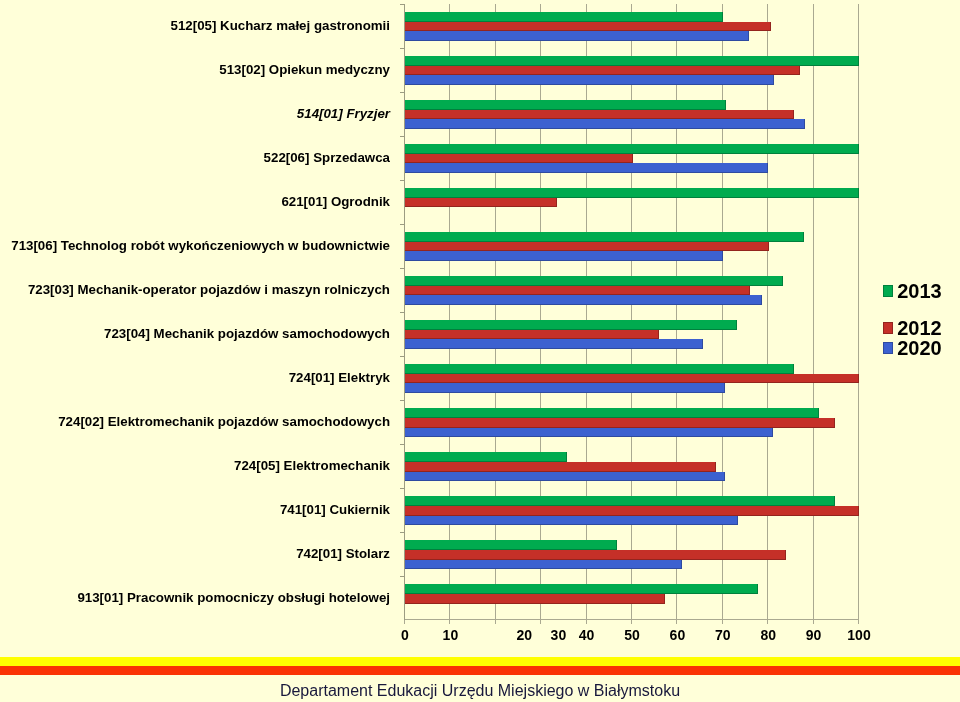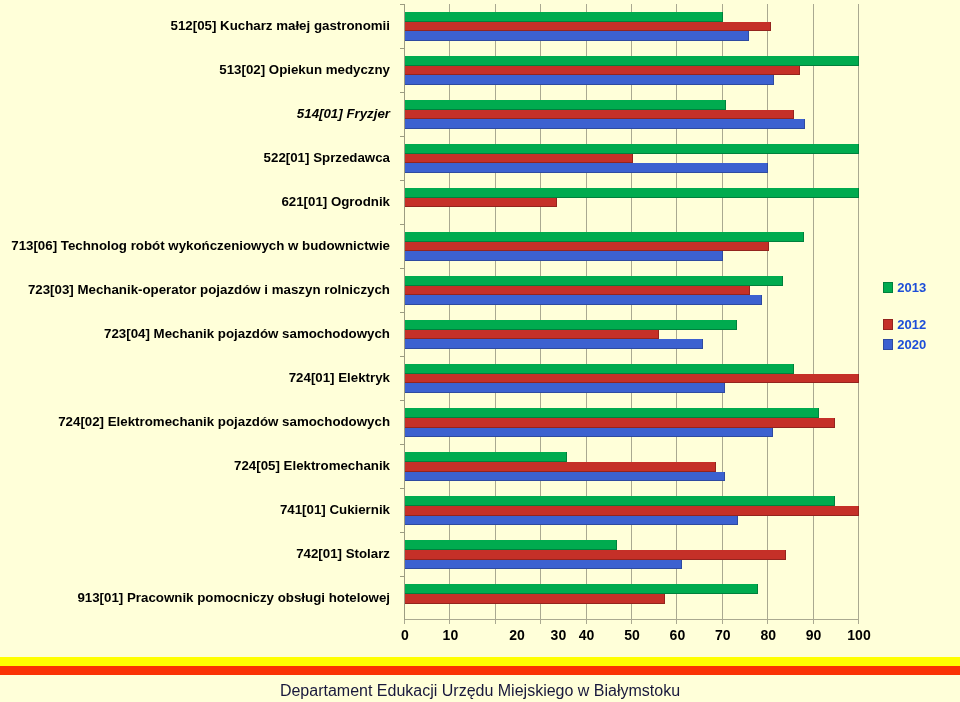--- a/index.html
+++ b/index.html
@@ -14,21 +14,21 @@
   .gridline{position:absolute;top:0;bottom:0;width:1px;background:#aaa991;}
   #x-axis-line{position:absolute;left:0;right:0;bottom:0;height:1px;background:#aaa991;}
   #y-axis-line{position:absolute;left:404px;top:4px;width:1px;height:616.4px;background:#9c9c82;}
   .y-tick{position:absolute;left:400px;width:4px;height:1px;background:#9c9c82;}
   .x-tick{position:absolute;width:1px;height:4px;background:#aaa991;}
   .ticklabel{position:absolute;font-weight:bold;font-size:14px;color:#000;
              text-align:center;width:50px;line-height:1;}
   #chart-legend{position:absolute;left:882.9px;top:281px;}
   .legend-item{position:absolute;display:flex;align-items:center;left:0;}
   .legend-swatch{width:10.3px;height:11.2px;flex:0 0 auto;box-sizing:border-box;}
-  .legend-text{font-weight:bold;font-size:13px;color:#1d4ed8;margin-left:4px;line-height:1;}
+  .legend-text{font-weight:bold;font-size:20px;color:#000000;margin-left:4px;line-height:1;}
   #yellow-band{position:absolute;left:0;top:657.2px;width:960px;height:8.6px;background:#ffff00;}
   #orange-band{position:absolute;left:0;top:665.8px;width:960px;height:9.2px;background:#fa3304;}
   #footer-text{position:absolute;left:0;top:683px;width:960px;text-align:center;
                font-size:16px;color:#18183c;line-height:1;}
 </style>
 </head>
 <body>
 
 <div id="chart-figure">
   <div id="plot-area">
@@ -86,21 +86,21 @@
       <div class="bar" title="913[01] Pracownik pomocniczy obsługi hotelowej — 2012: 57.2" style="width: 259.688px; top: 589.901px; background: rgb(197, 48, 40); border-bottom: 1px solid rgb(147, 36, 30); border-right: 1px solid rgb(147, 36, 30);"></div>
     </div>
   <div id="y-axis-line"></div>
   <div id="category-labels">
       <div class="cat-label" style="top: 18.0143px;">512[05] Kucharz małej gastronomii</div>
       <div class="y-tick" style="top: 4px;"></div>
       <div class="cat-label" style="top: 62.0429px;">513[02] Opiekun medyczny</div>
       <div class="y-tick" style="top: 48.0286px;"></div>
       <div class="cat-label" style="top: 106.071px; font-style: italic;">514[01] Fryzjer</div>
       <div class="y-tick" style="top: 92.0571px;"></div>
-      <div class="cat-label" style="top: 150.1px;">522[01] Sprzedawca</div>
+      <div class="cat-label" style="top: 150.1px;">522[06] Sprzedawca</div>
       <div class="y-tick" style="top: 136.086px;"></div>
       <div class="cat-label" style="top: 194.129px;">621[01] Ogrodnik</div>
       <div class="y-tick" style="top: 180.114px;"></div>
       <div class="cat-label" style="top: 238.157px;">713[06] Technolog robót wykończeniowych w budownictwie</div>
       <div class="y-tick" style="top: 224.143px;"></div>
       <div class="cat-label" style="top: 282.186px;">723[03] Mechanik-operator pojazdów i maszyn rolniczych</div>
       <div class="y-tick" style="top: 268.171px;"></div>
       <div class="cat-label" style="top: 326.214px;">723[04] Mechanik pojazdów samochodowych</div>
       <div class="y-tick" style="top: 312.2px;"></div>
       <div class="cat-label" style="top: 370.243px; margin-left: 12px;">724[01] Elektryk</div>
@@ -114,21 +114,21 @@
       <div class="cat-label" style="top: 546.357px;">742[01] Stolarz</div>
       <div class="y-tick" style="top: 532.343px;"></div>
       <div class="cat-label" style="top: 590.386px;">913[01] Pracownik pomocniczy obsługi hotelowej</div>
       <div class="y-tick" style="top: 576.371px;"></div>
     </div>
   <div id="x-tick-labels">
       <div class="ticklabel" style="left: 380px; top: 628.4px;">0</div>
       <div class="x-tick" style="left: 404px; top: 620.4px;"></div>
       <div class="ticklabel" style="left: 425.4px; top: 628.4px;">10</div>
       <div class="x-tick" style="left: 449.4px; top: 620.4px;"></div>
-      <div class="ticklabel" style="left: 492px; top: 628.4px;">20</div>
+      <div class="ticklabel" style="left: 482px; top: 628.4px; text-align: right;">20</div>
       <div class="x-tick" style="left: 494.8px; top: 620.4px;"></div>
       <div class="ticklabel" style="left: 516.2px; top: 628.4px; text-align: right;">30</div>
       <div class="x-tick" style="left: 540.2px; top: 620.4px;"></div>
       <div class="ticklabel" style="left: 561.6px; top: 628.4px;">40</div>
       <div class="x-tick" style="left: 585.6px; top: 620.4px;"></div>
       <div class="ticklabel" style="left: 607px; top: 628.4px;">50</div>
       <div class="x-tick" style="left: 631px; top: 620.4px;"></div>
       <div class="ticklabel" style="left: 652.4px; top: 628.4px;">60</div>
       <div class="x-tick" style="left: 676.4px; top: 620.4px;"></div>
       <div class="ticklabel" style="left: 697.8px; top: 628.4px;">70</div>

